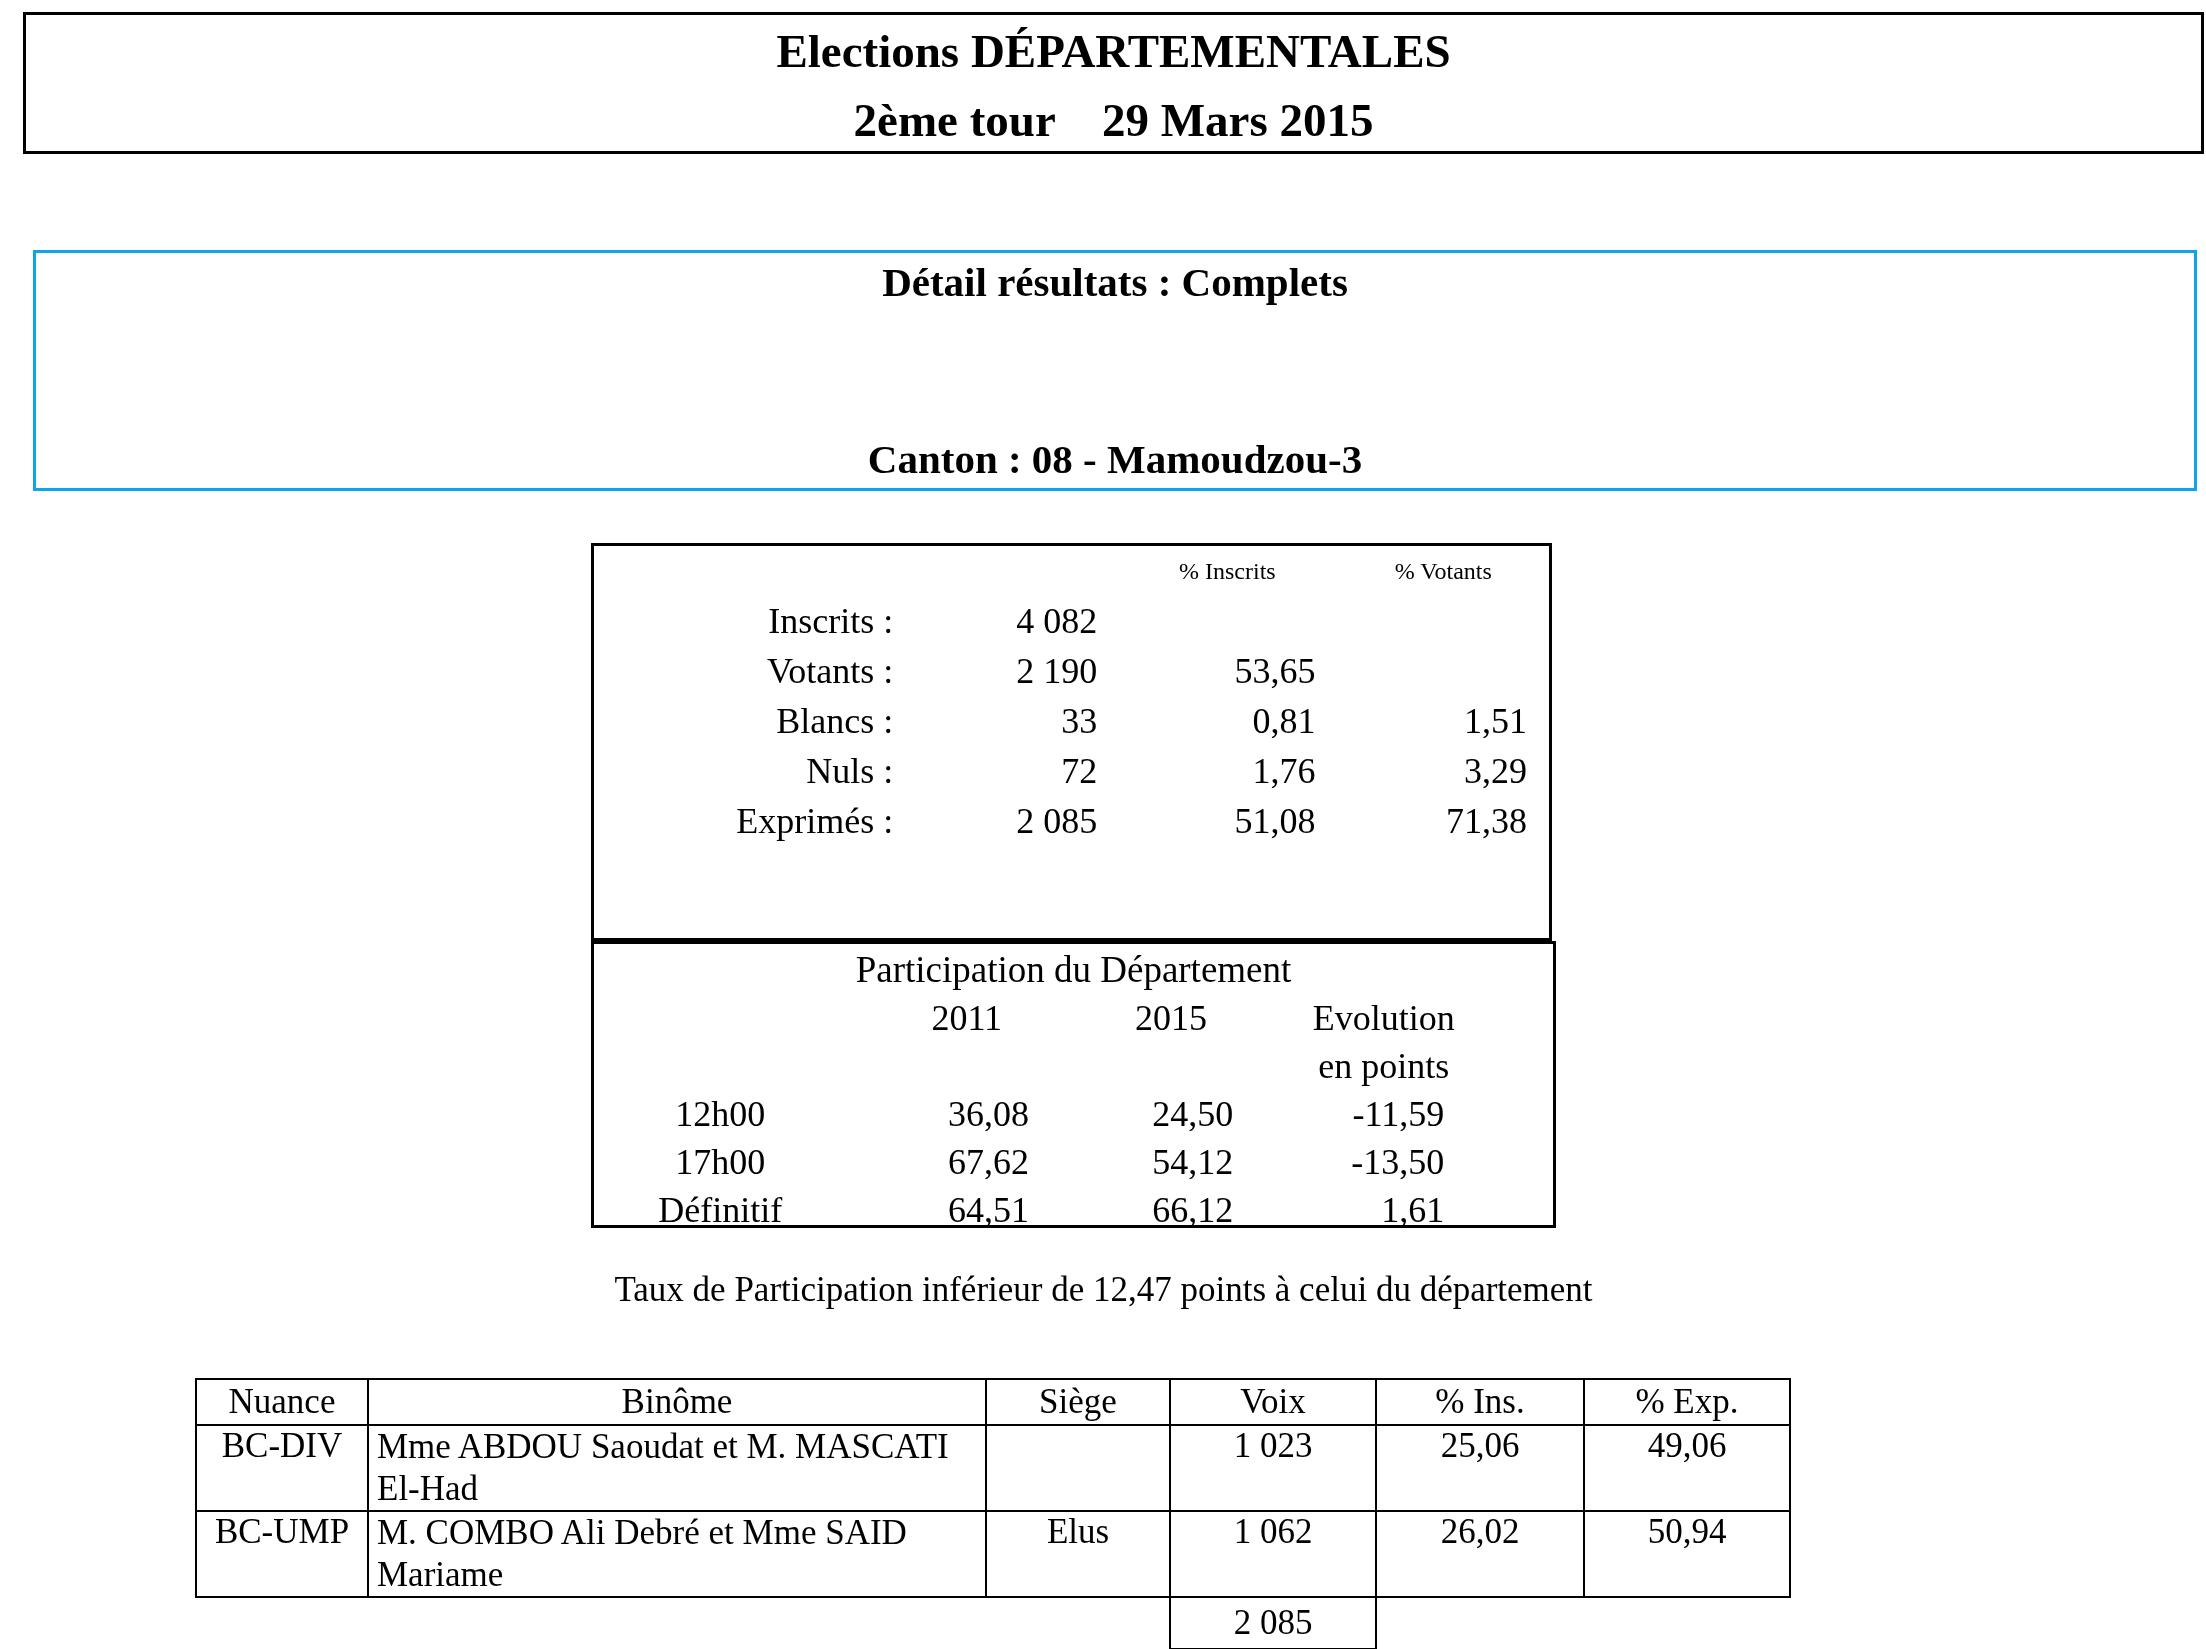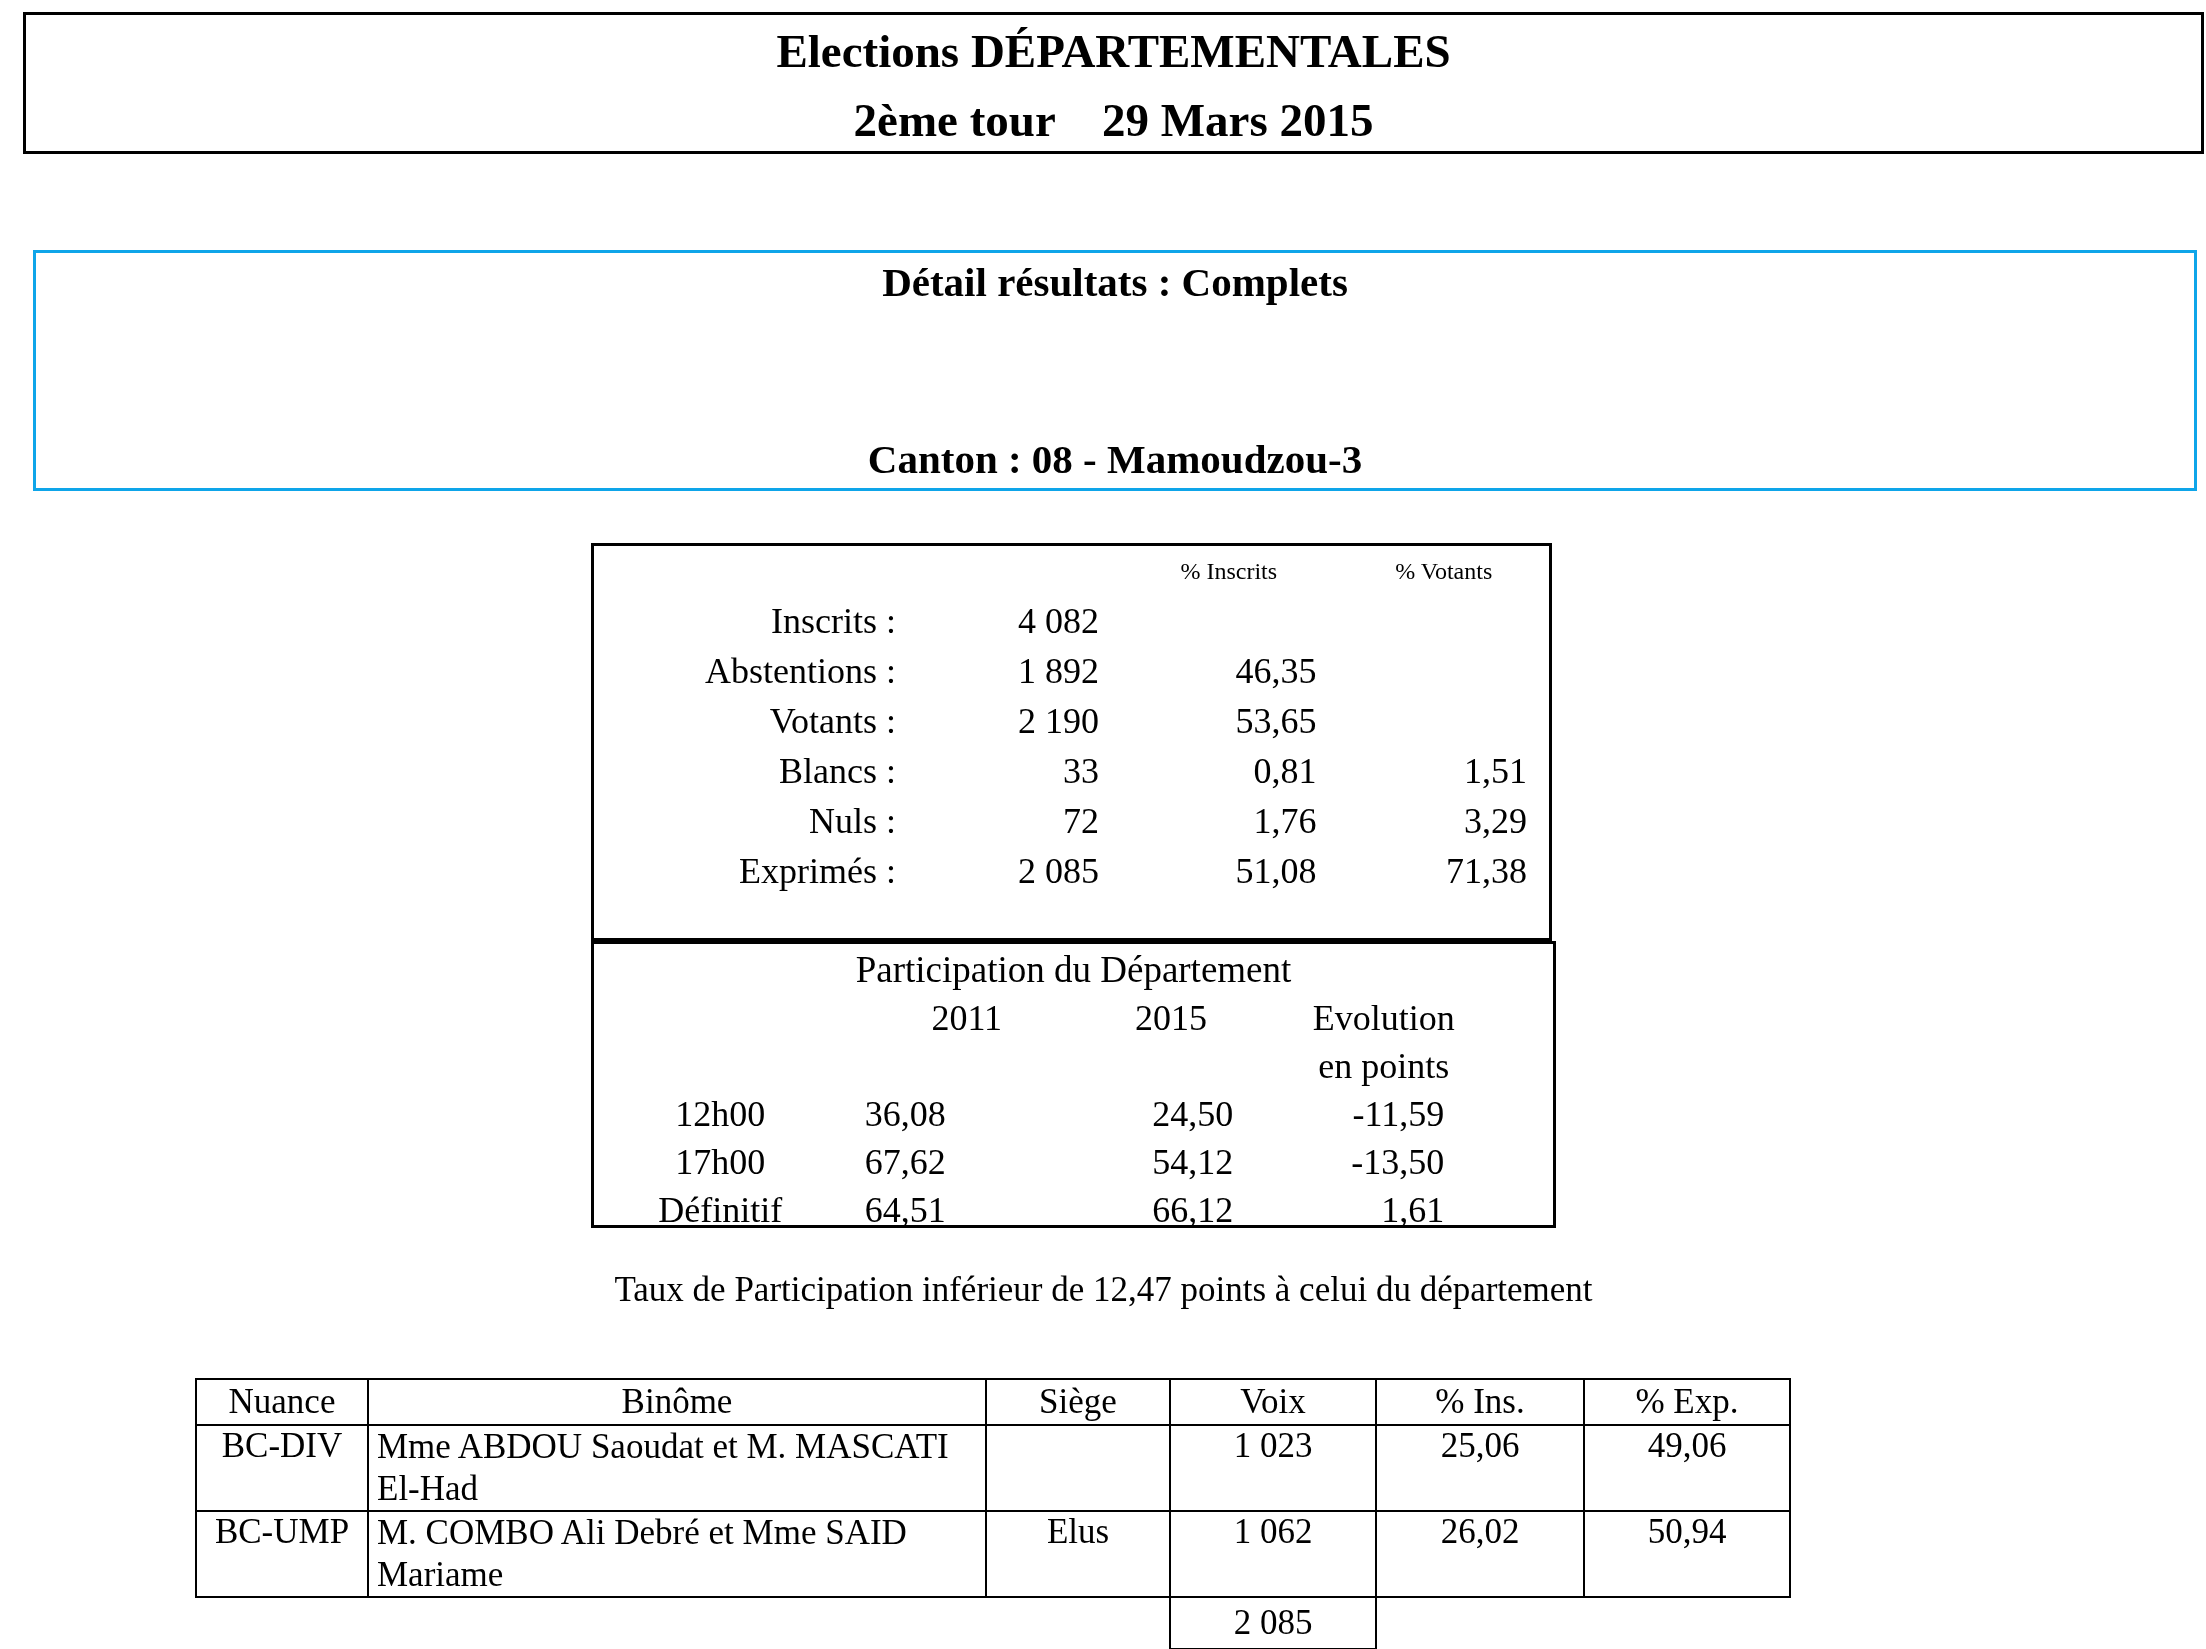--- a/index.html
+++ b/index.html
@@ -95,21 +95,21 @@
     border-top: 3px solid #000;
     box-sizing: border-box;
   }
   table.part {
     border-collapse: collapse;
     width: 100%;
     font-size: 36px;
   }
   table.part td { padding: 0; height: 48px; white-space: pre; }
   .pt-label { width: 297px; text-align: center; padding-right: 18px !important; }
-  .pt-c1    { width: 193px; text-align: left; padding-right: 40px !important; }
+  .pt-c1    { width: 193px; text-align: right; padding-right: 40px !important; }
   .pt-c2    { width: 193px; text-align: right; padding-right: 40px !important; }
   .pt-c3    { width: 198px; text-align: right; padding-right: 50px !important; }
   .pt-pad   { width: 79px; }
   .part .title-cell { text-align: center; font-size: 37px; height: 50px; }
   .part .hdr td { text-align: center; padding-right: 0 !important; }
   .part .hdr2 td { text-align: center; padding-right: 0 !important; }
 
   
   .note-line {
     position: absolute;
@@ -180,26 +180,20 @@
         <td class="st-pins">% Inscrits</td>
         <td class="st-pvot">% Votants</td>
       </tr>
       <tr>
         <td class="st-label">Inscrits :</td>
         <td class="st-count">4 082</td>
         <td class="st-pins"></td>
         <td class="st-pvot"></td>
       </tr>
       <tr>
-        <td class="st-label">Abstentions :</td>
-        <td class="st-count">1 892</td>
-        <td class="st-pins">46,35</td>
-        <td class="st-pvot"></td>
-      </tr>
-      <tr>
         <td class="st-label">Votants :</td>
         <td class="st-count">2 190</td>
         <td class="st-pins">53,65</td>
         <td class="st-pvot"></td>
       </tr>
       <tr>
         <td class="st-label">Blancs :</td>
         <td class="st-count">33</td>
         <td class="st-pins">0,81</td>
         <td class="st-pvot">1,51</td>

